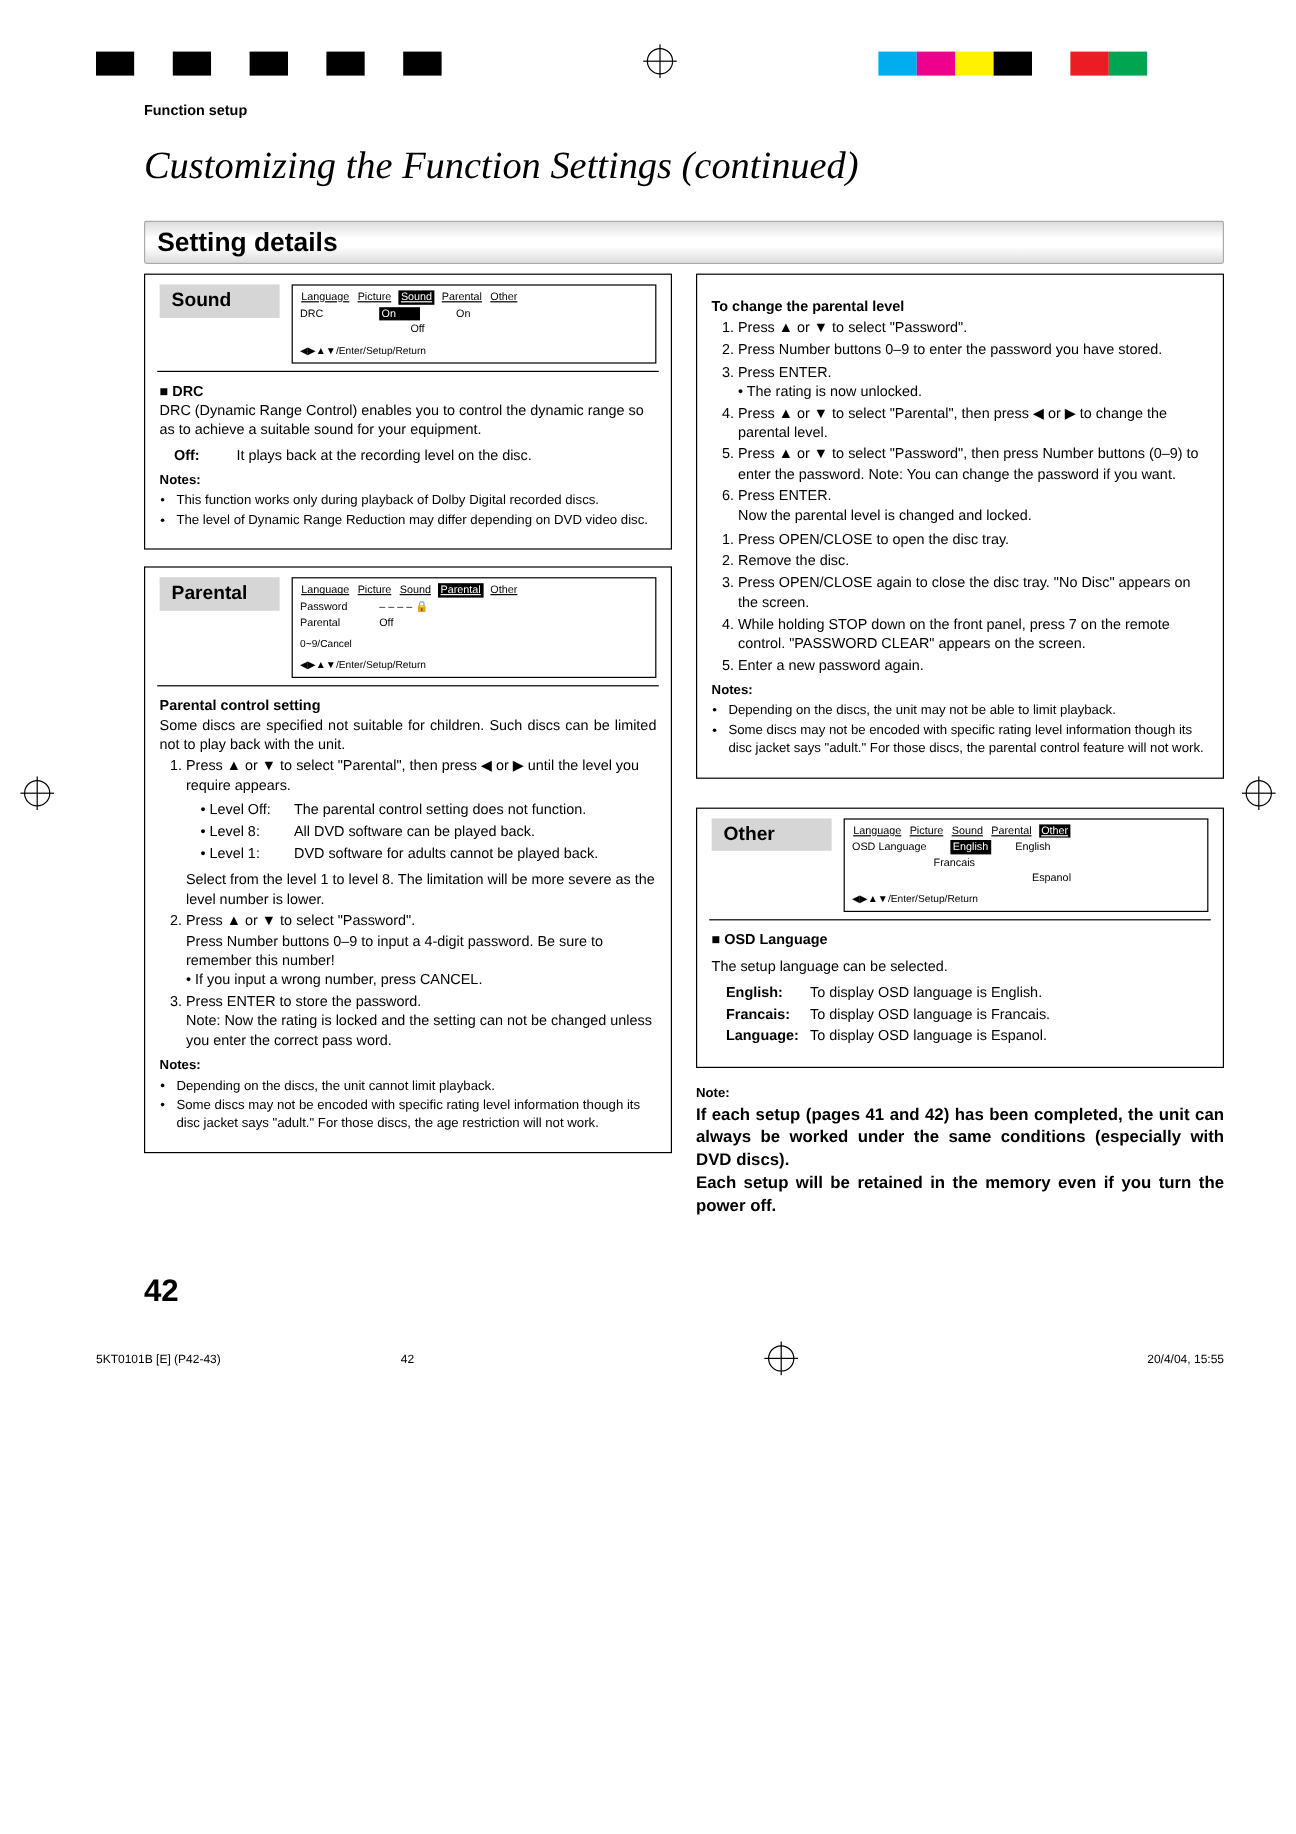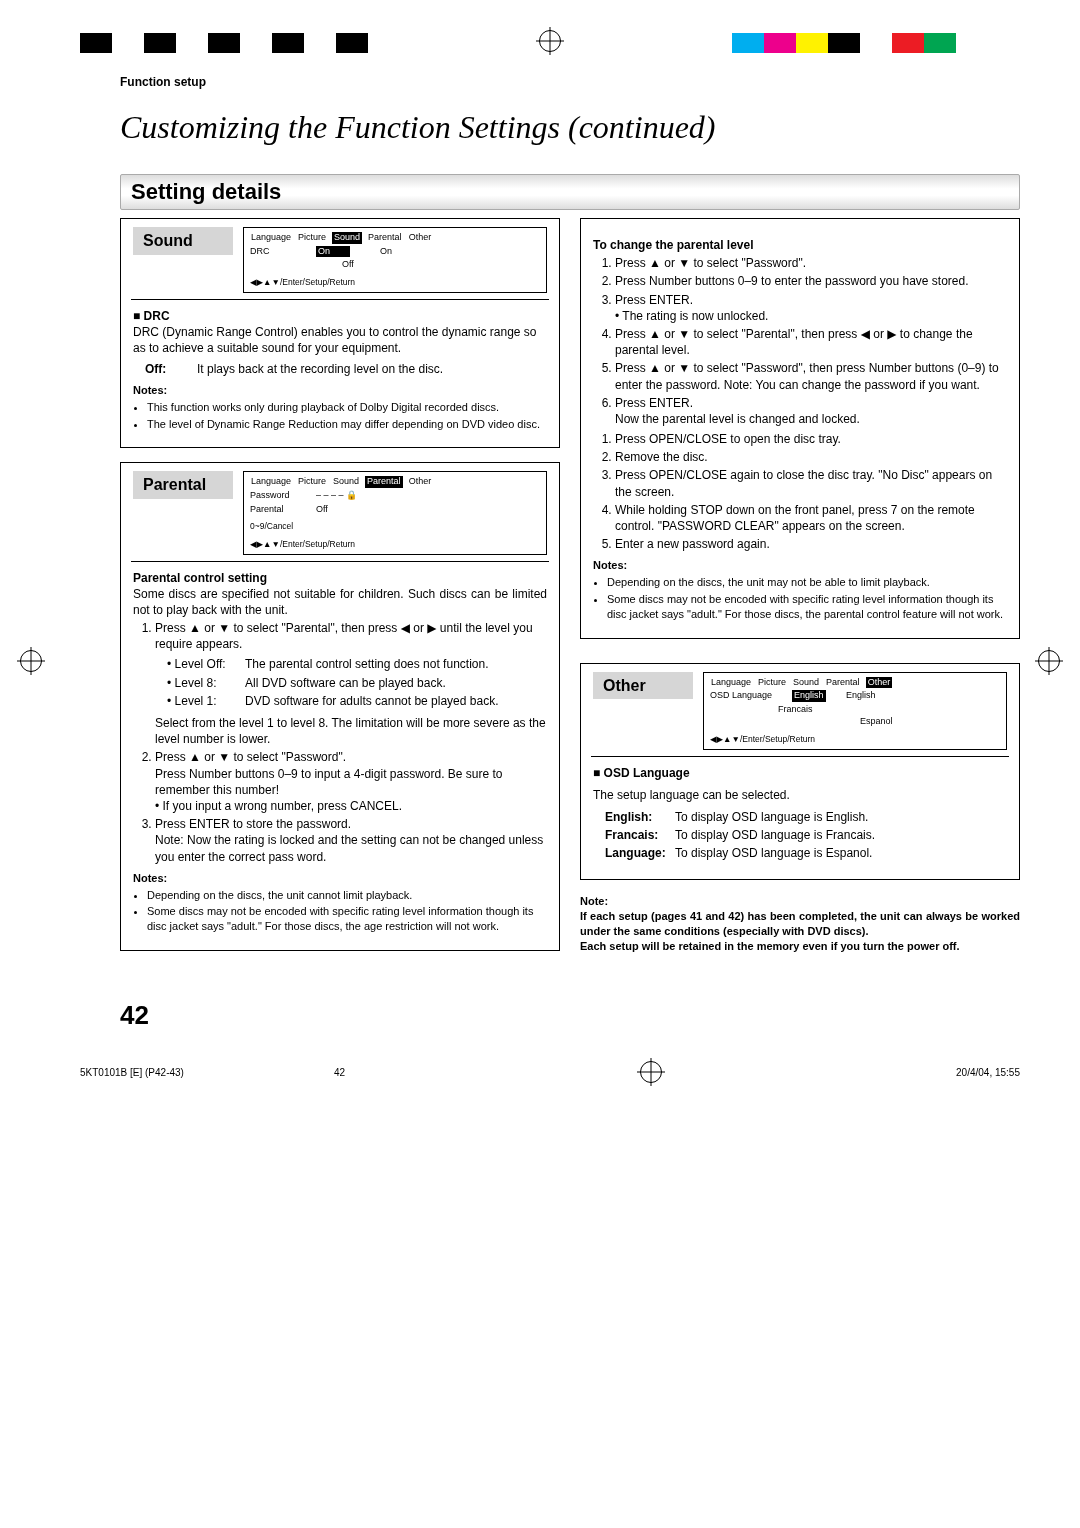--- a/index.html
+++ b/index.html
@@ -7,21 +7,21 @@
     padding: 0;
     font-family: Arial, Helvetica, sans-serif;
     font-size: 12px;
     background: #fff;
     color: #000;
     width: 1080px;
   }
   .page {
     position: relative;
     width: 1080px;
-    padding: 30px 60px 40px 80px;
+    padding: 40px 60px 40px 80px;
     box-sizing: border-box;
   }
   .regmarks {
     display: flex;
     align-items: center;
     gap: 4px;
     margin-bottom: 20px;
   }
   .regmarks .swatches {
     display: flex;
@@ -95,21 +95,21 @@
     min-width: 80px;
   }
   .osd {
     border: 1px solid #000;
     font-size: 9px;
     line-height: 1.3;
     padding: 4px 6px 4px 6px;
     flex: 1;
   }
   .osd .tabrow { display: flex; gap: 5px; margin-bottom: 2px; }
-  .osd .tabrow span { padding: 0 1px; }
+  .osd .tabrow span { padding: 0 1px; text-decoration: underline; }
   .osd .tabrow .sel { background: #000; color: #fff; padding: 0 2px; }
   .osd .body { display: flex; gap: 10px; margin: 2px 0; }
   .osd .body .k { min-width: 56px; }
   .osd .body .v { min-width: 30px; }
   .osd .body .v.sel { background: #000; color: #fff; padding: 0 2px; }
   .osd .opts { margin-left: 92px; }
   .osd .foot { margin-top: 6px; font-size: 8.5px; }
   .blk::before {
     content: "■ ";
   }
@@ -350,21 +350,21 @@
                 <span class="k3">Francais:</span>
                 <span class="v">To display OSD language is Francais.</span>
               </div>
           <div class="row">
                 <span class="k3">Language:</span>
                 <span class="v">To display OSD language is Espanol.</span>
               </div>
         </div>
         </div>
         <div class="notes-head" style="margin-top:14px">Note:</div>
-        <div class="b" style="font-size:11px;white-space:pre-line;text-align:justify">If each setup (pages 41 and 42) has been completed, the unit can always be worked under the same conditions (especially with DVD discs).
+        <div class="b" style="font-size:14px;white-space:pre-line;text-align:justify">If each setup (pages 41 and 42) has been completed, the unit can always be worked under the same conditions (especially with DVD discs).
 Each setup will be retained in the memory even if you turn the power off.</div>
       </div>
     </div>
   </div>
 
   <div class="pagenum">42</div>
 
   <div class="footline">
     <span>5KT0101B [E] (P42-43)</span>
     <span style="margin-left:120px">42</span>

